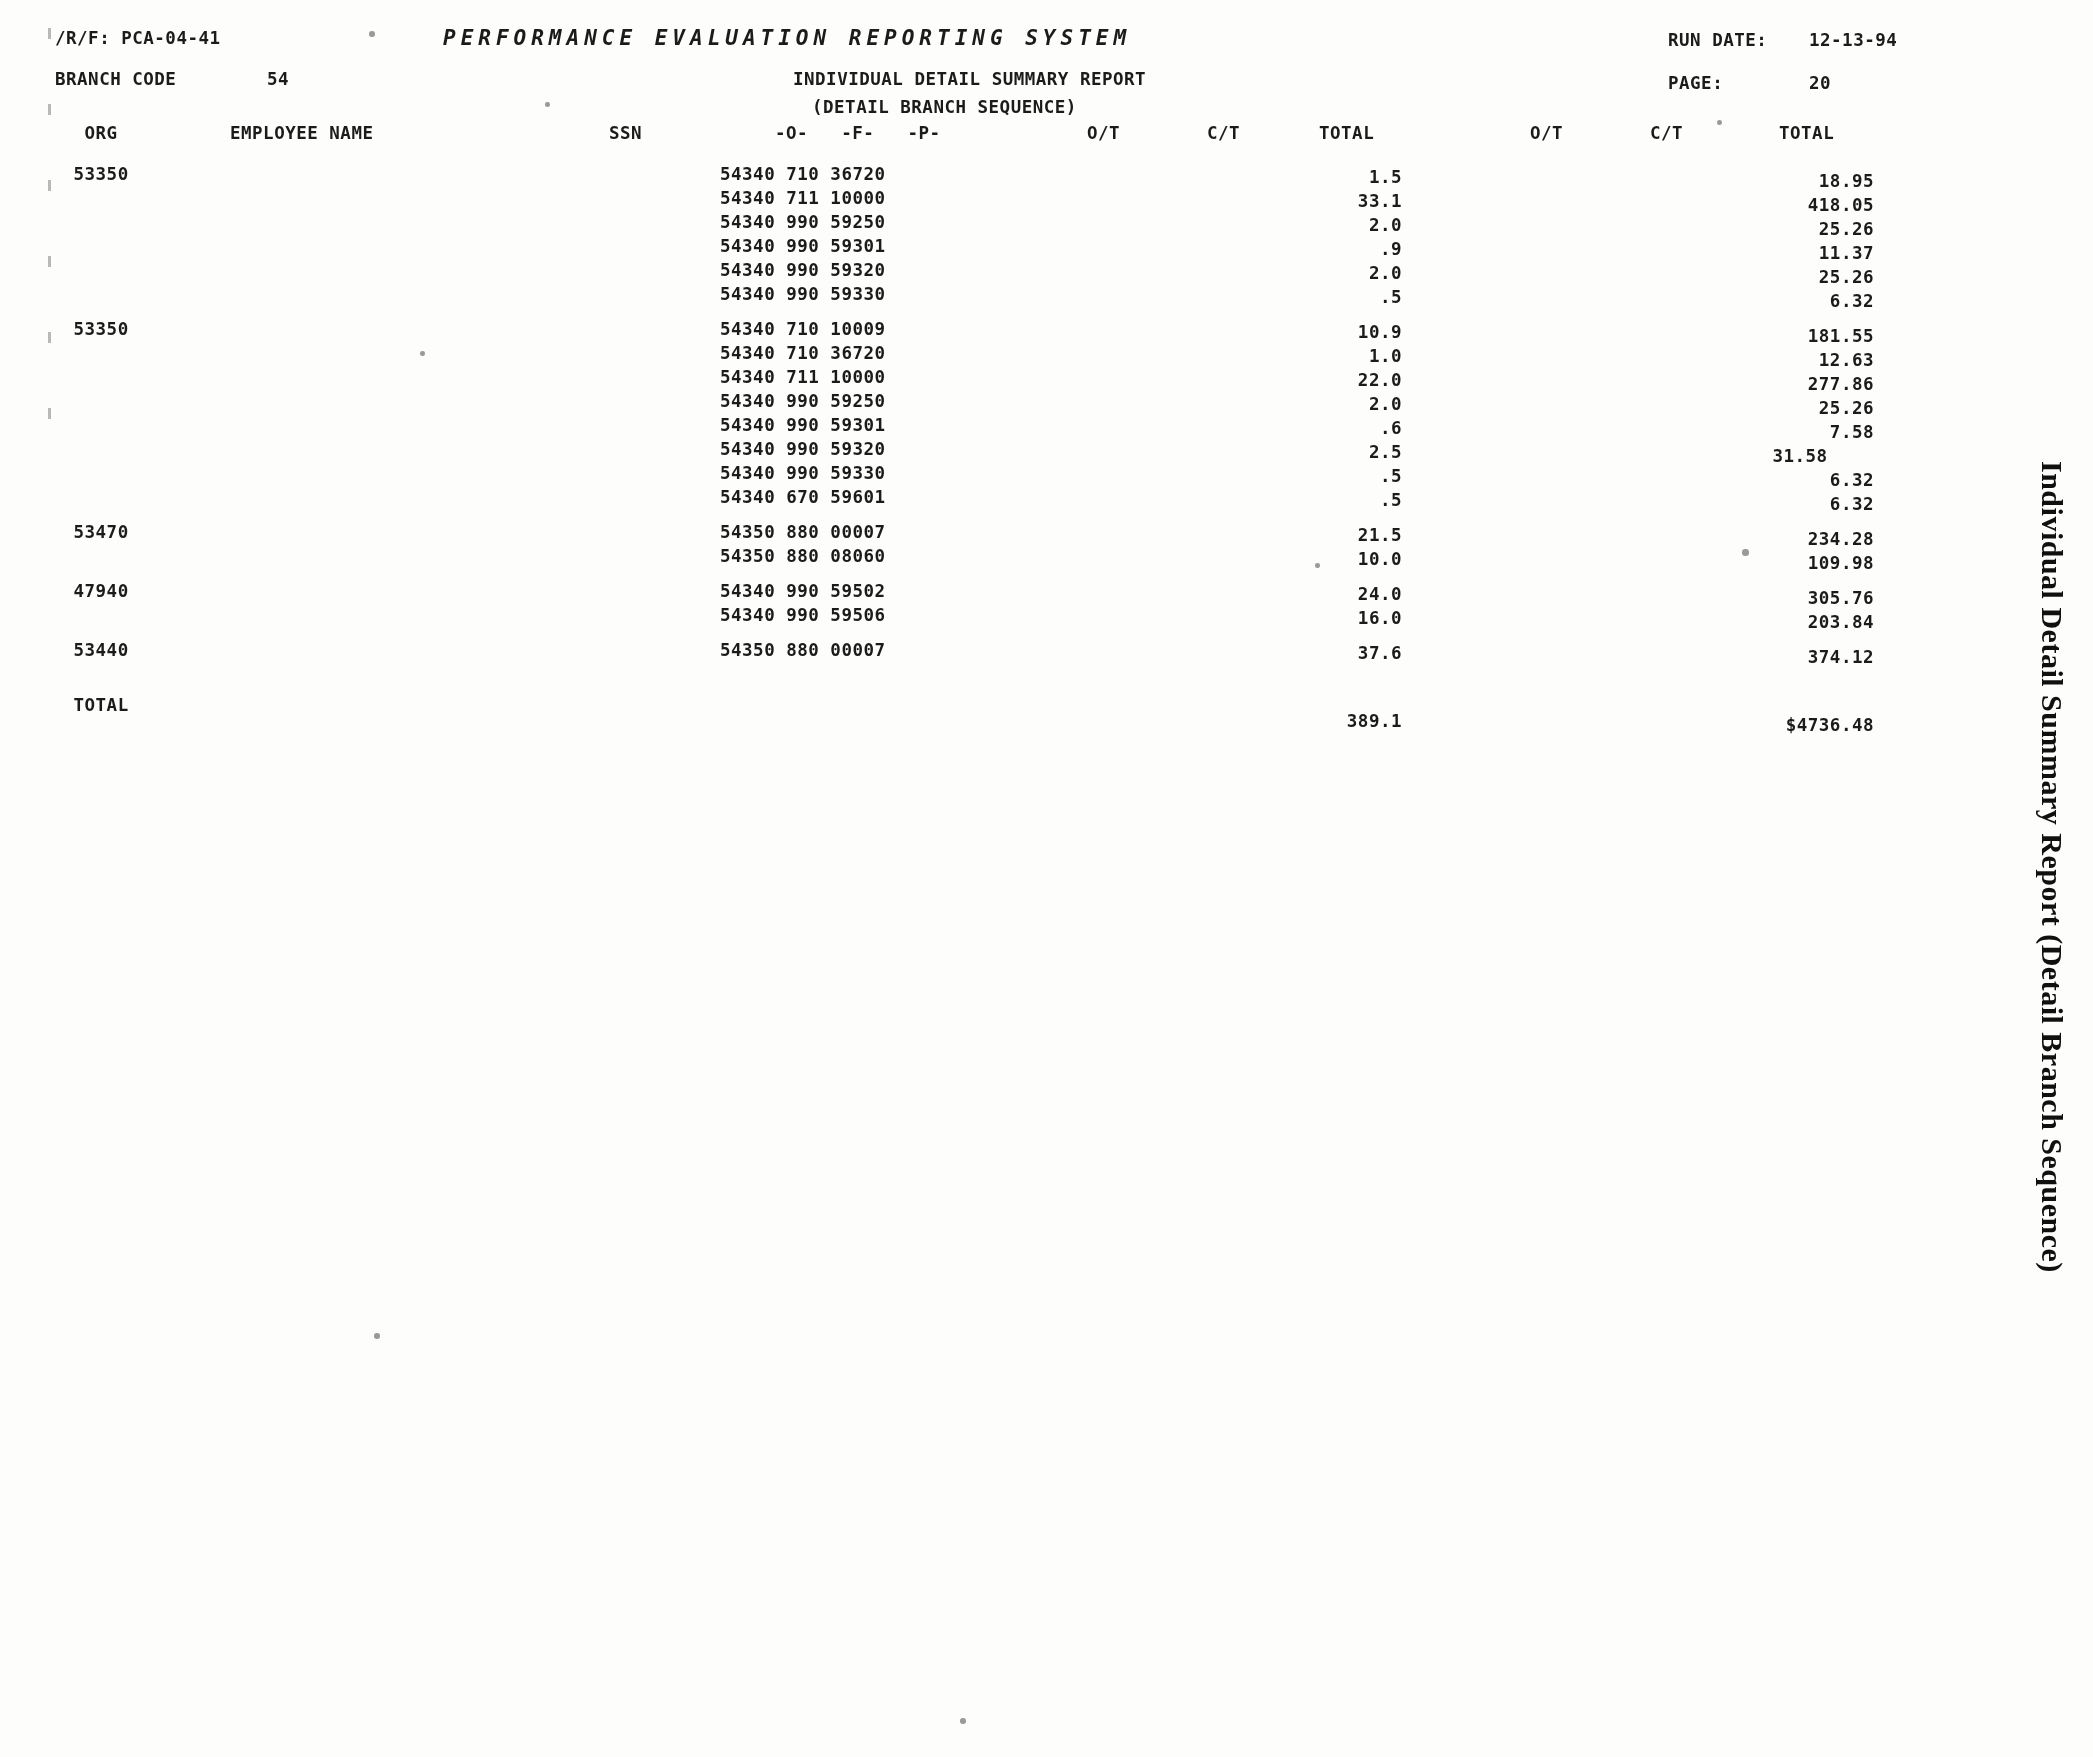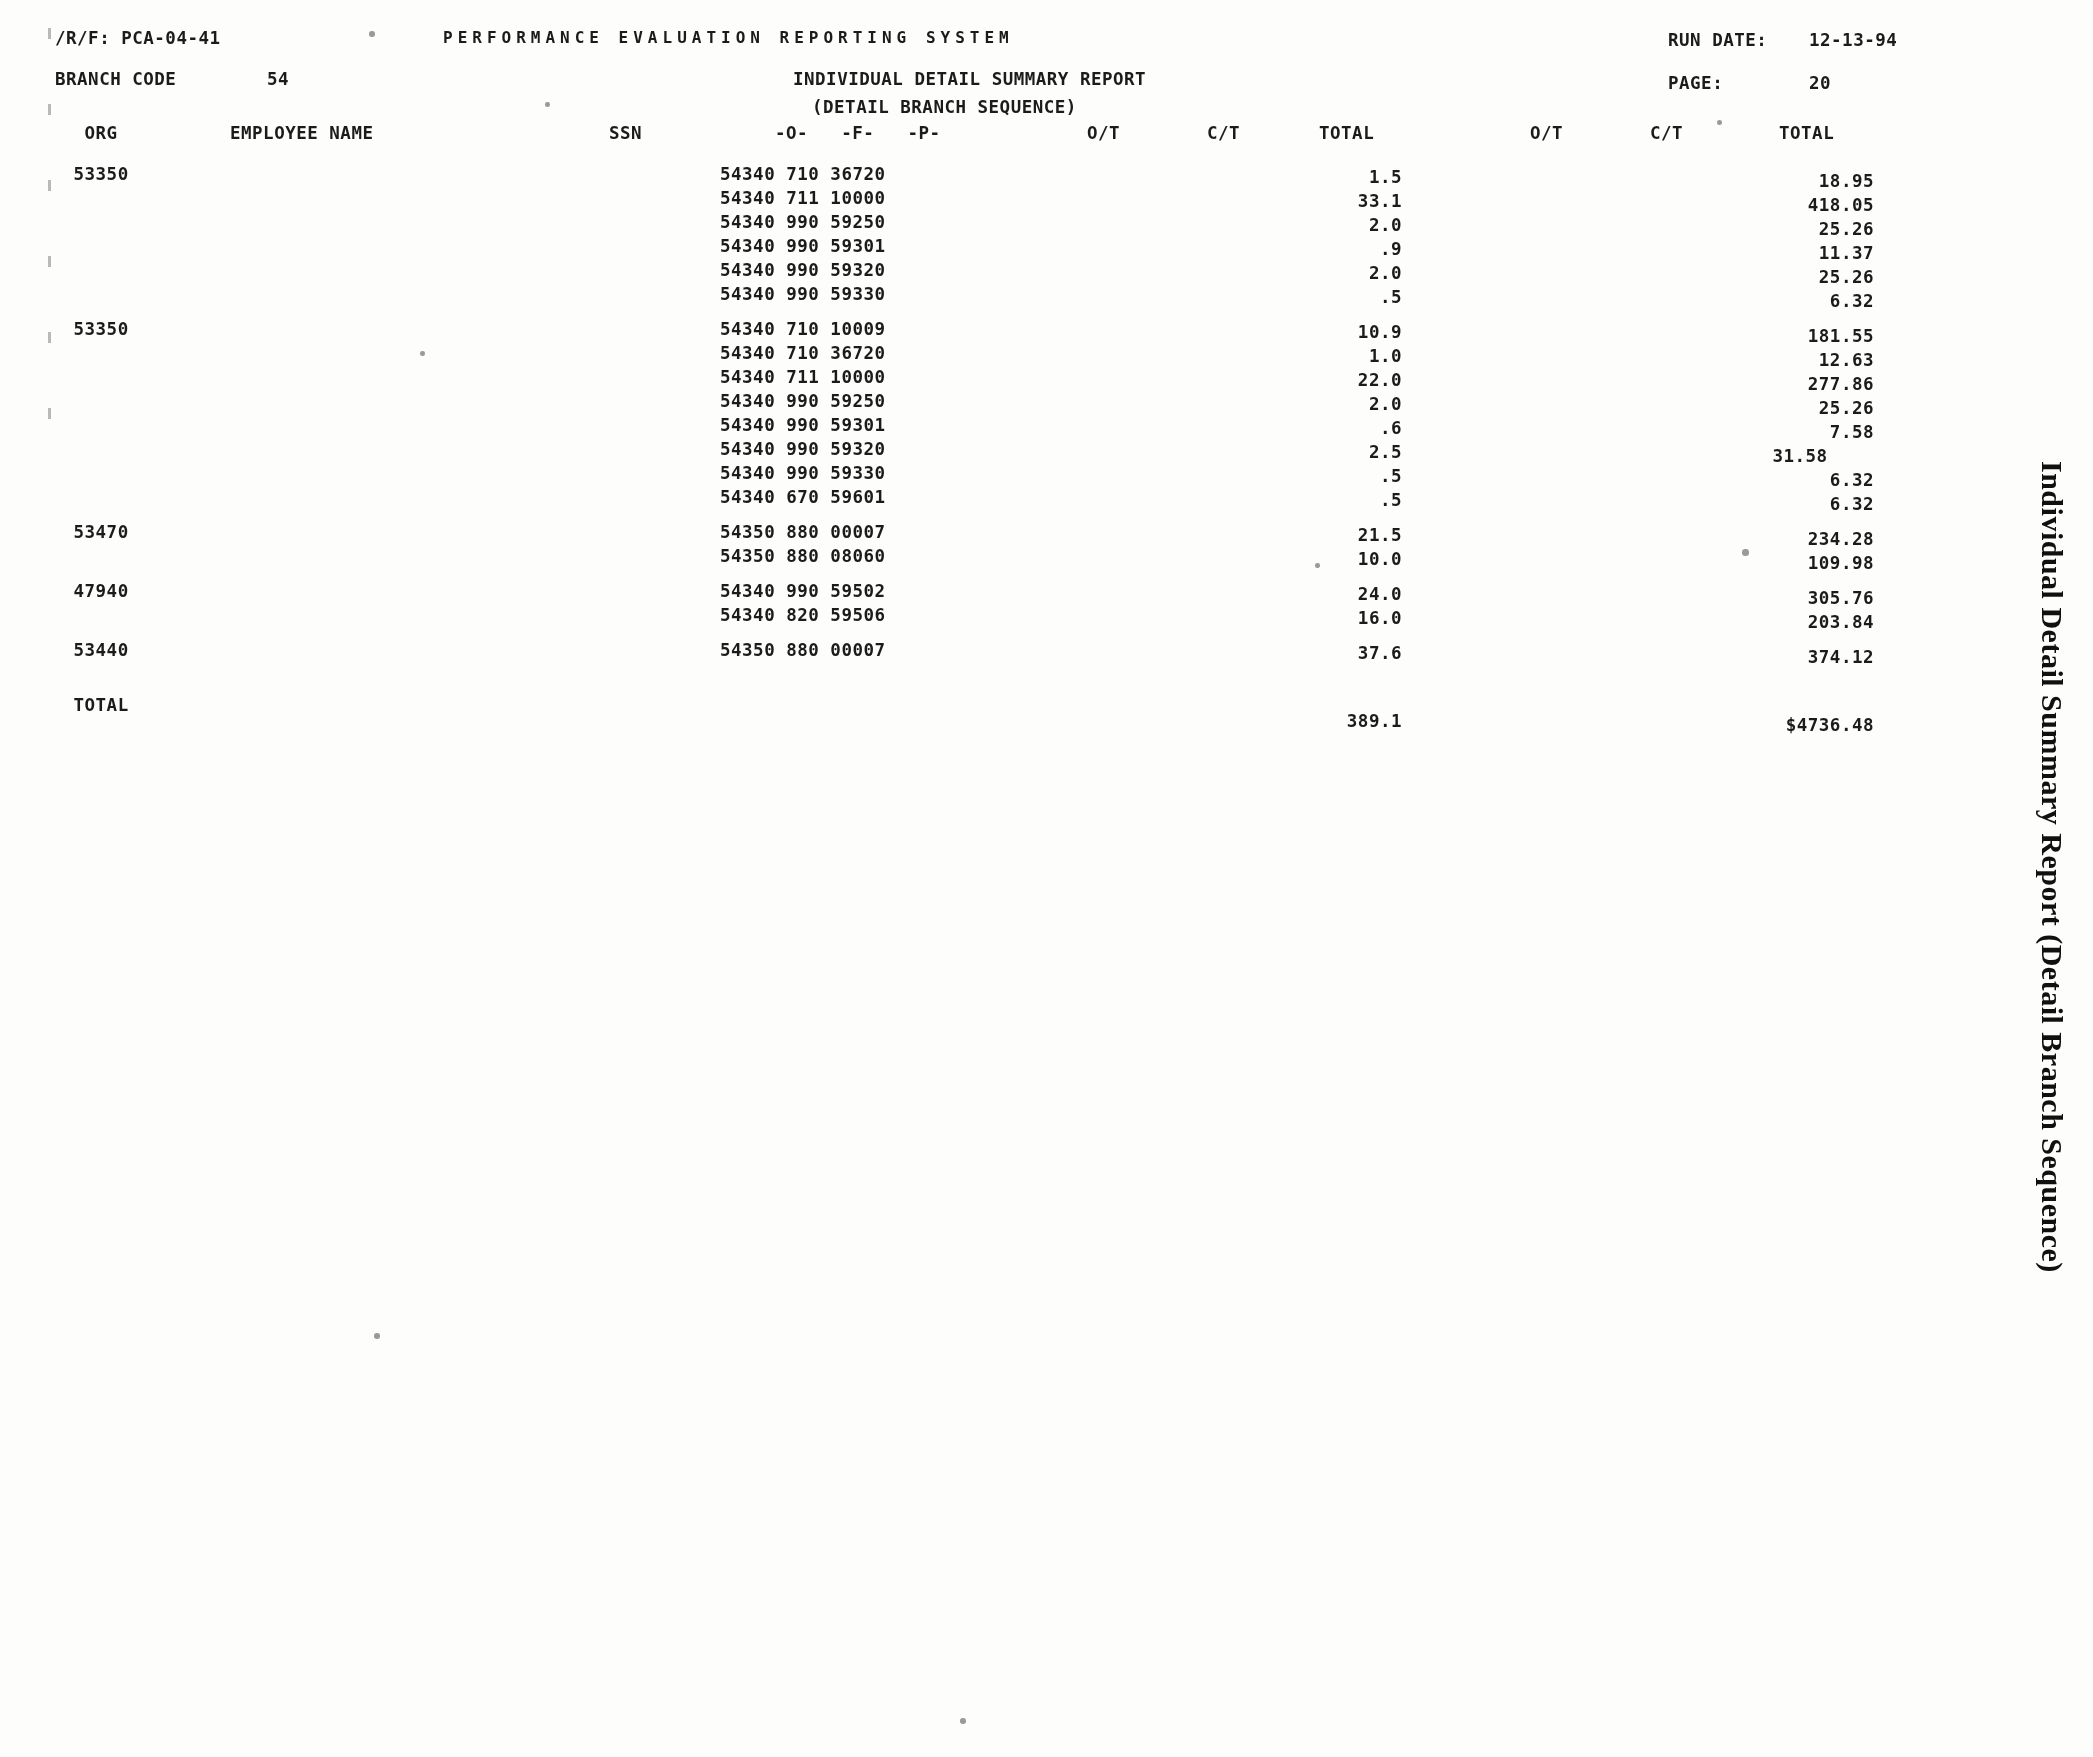--- a/index.html
+++ b/index.html
@@ -62,21 +62,22 @@
 
   .row { position: relative; height: 24px; }
 
   .abs { position: absolute; white-space: pre; }
 
   .spaced {
     letter-spacing: 5px;
   }
 
   .hdr-title {
-    font-size: 16px;
+    font-size: 21px;
+    font-style: italic;
   }
 
   
   .side-title {
     position: absolute;
     right: 24px;
     top: 461px;
     width: 55px;
     font-family: "Liberation Serif", serif;
     font-weight: bold;
@@ -317,21 +318,21 @@
             <span class="abs col-org">47940</span>
             <span class="abs col-detail">54340 990 59502</span>
             <span class="abs col-ot-h" style="top: 3.7px;"></span>
             <span class="abs col-ct-h" style="top: 3.7px;"></span>
             <span class="abs col-tot-h" style="top: 3.7px;">24.0</span>
             <span class="abs col-ot-c" style="top: 7.4px;"></span>
             <span class="abs col-ct-c" style="top: 7.4px;"></span>
             <span class="abs col-tot-c" style="top: 7.4px;">305.76</span>
           </div>
           <div class="row">
-            <span class="abs col-detail">54340 820 59506</span>
+            <span class="abs col-detail">54340 990 59506</span>
             <span class="abs col-ot-h" style="top: 3.7px;"></span>
             <span class="abs col-ct-h" style="top: 3.7px;"></span>
             <span class="abs col-tot-h" style="top: 3.7px;">16.0</span>
             <span class="abs col-ot-c" style="top: 7.4px;"></span>
             <span class="abs col-ct-c" style="top: 7.4px;"></span>
             <span class="abs col-tot-c" style="top: 7.4px;">203.84</span>
           </div>
         </div>
         <div style="margin-top: 11px;">
           <div class="row">

